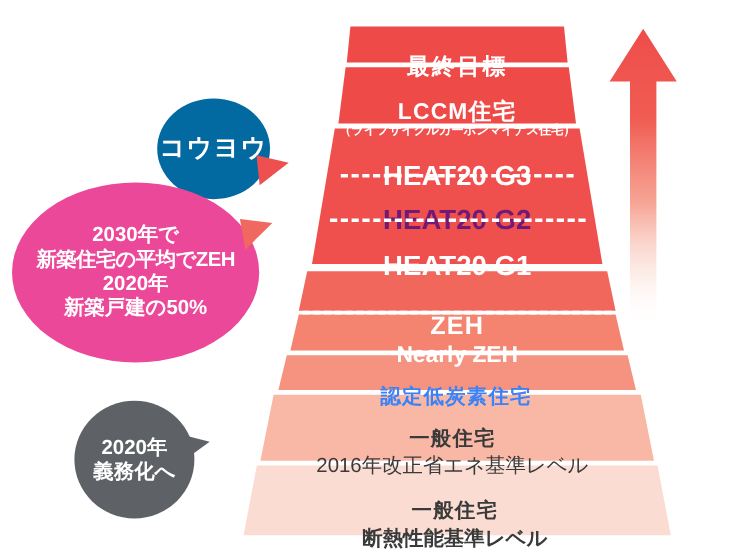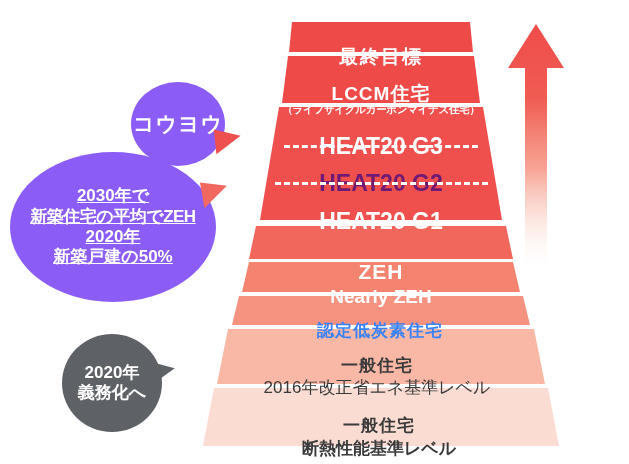--- a/index.html
+++ b/index.html
@@ -66,22 +66,22 @@
     border-radius: 50%;
     display: flex;
     flex-direction: column;
     align-items: center;
     justify-content: center;
     text-align: center;
     color: #ffffff;
     line-height: 1.2;
     white-space: nowrap;
   }
-  .bubble-red  { background: #8b5cf6; }
-  .bubble-pink { background: #8b5cf6; text-decoration: underline; }
+  .bubble-red  { background: #0369a1; }
+  .bubble-pink { background: #ec4899; }
   .bubble-gray { background: #5e6166; }
 
   .tail { position: absolute; }
 
   #bub-koyo {
     left: 131px; top: 82px;
     width: 94px; height: 84px;
     font-size: 21px; font-weight: 700;
     letter-spacing: 1px;
   }

